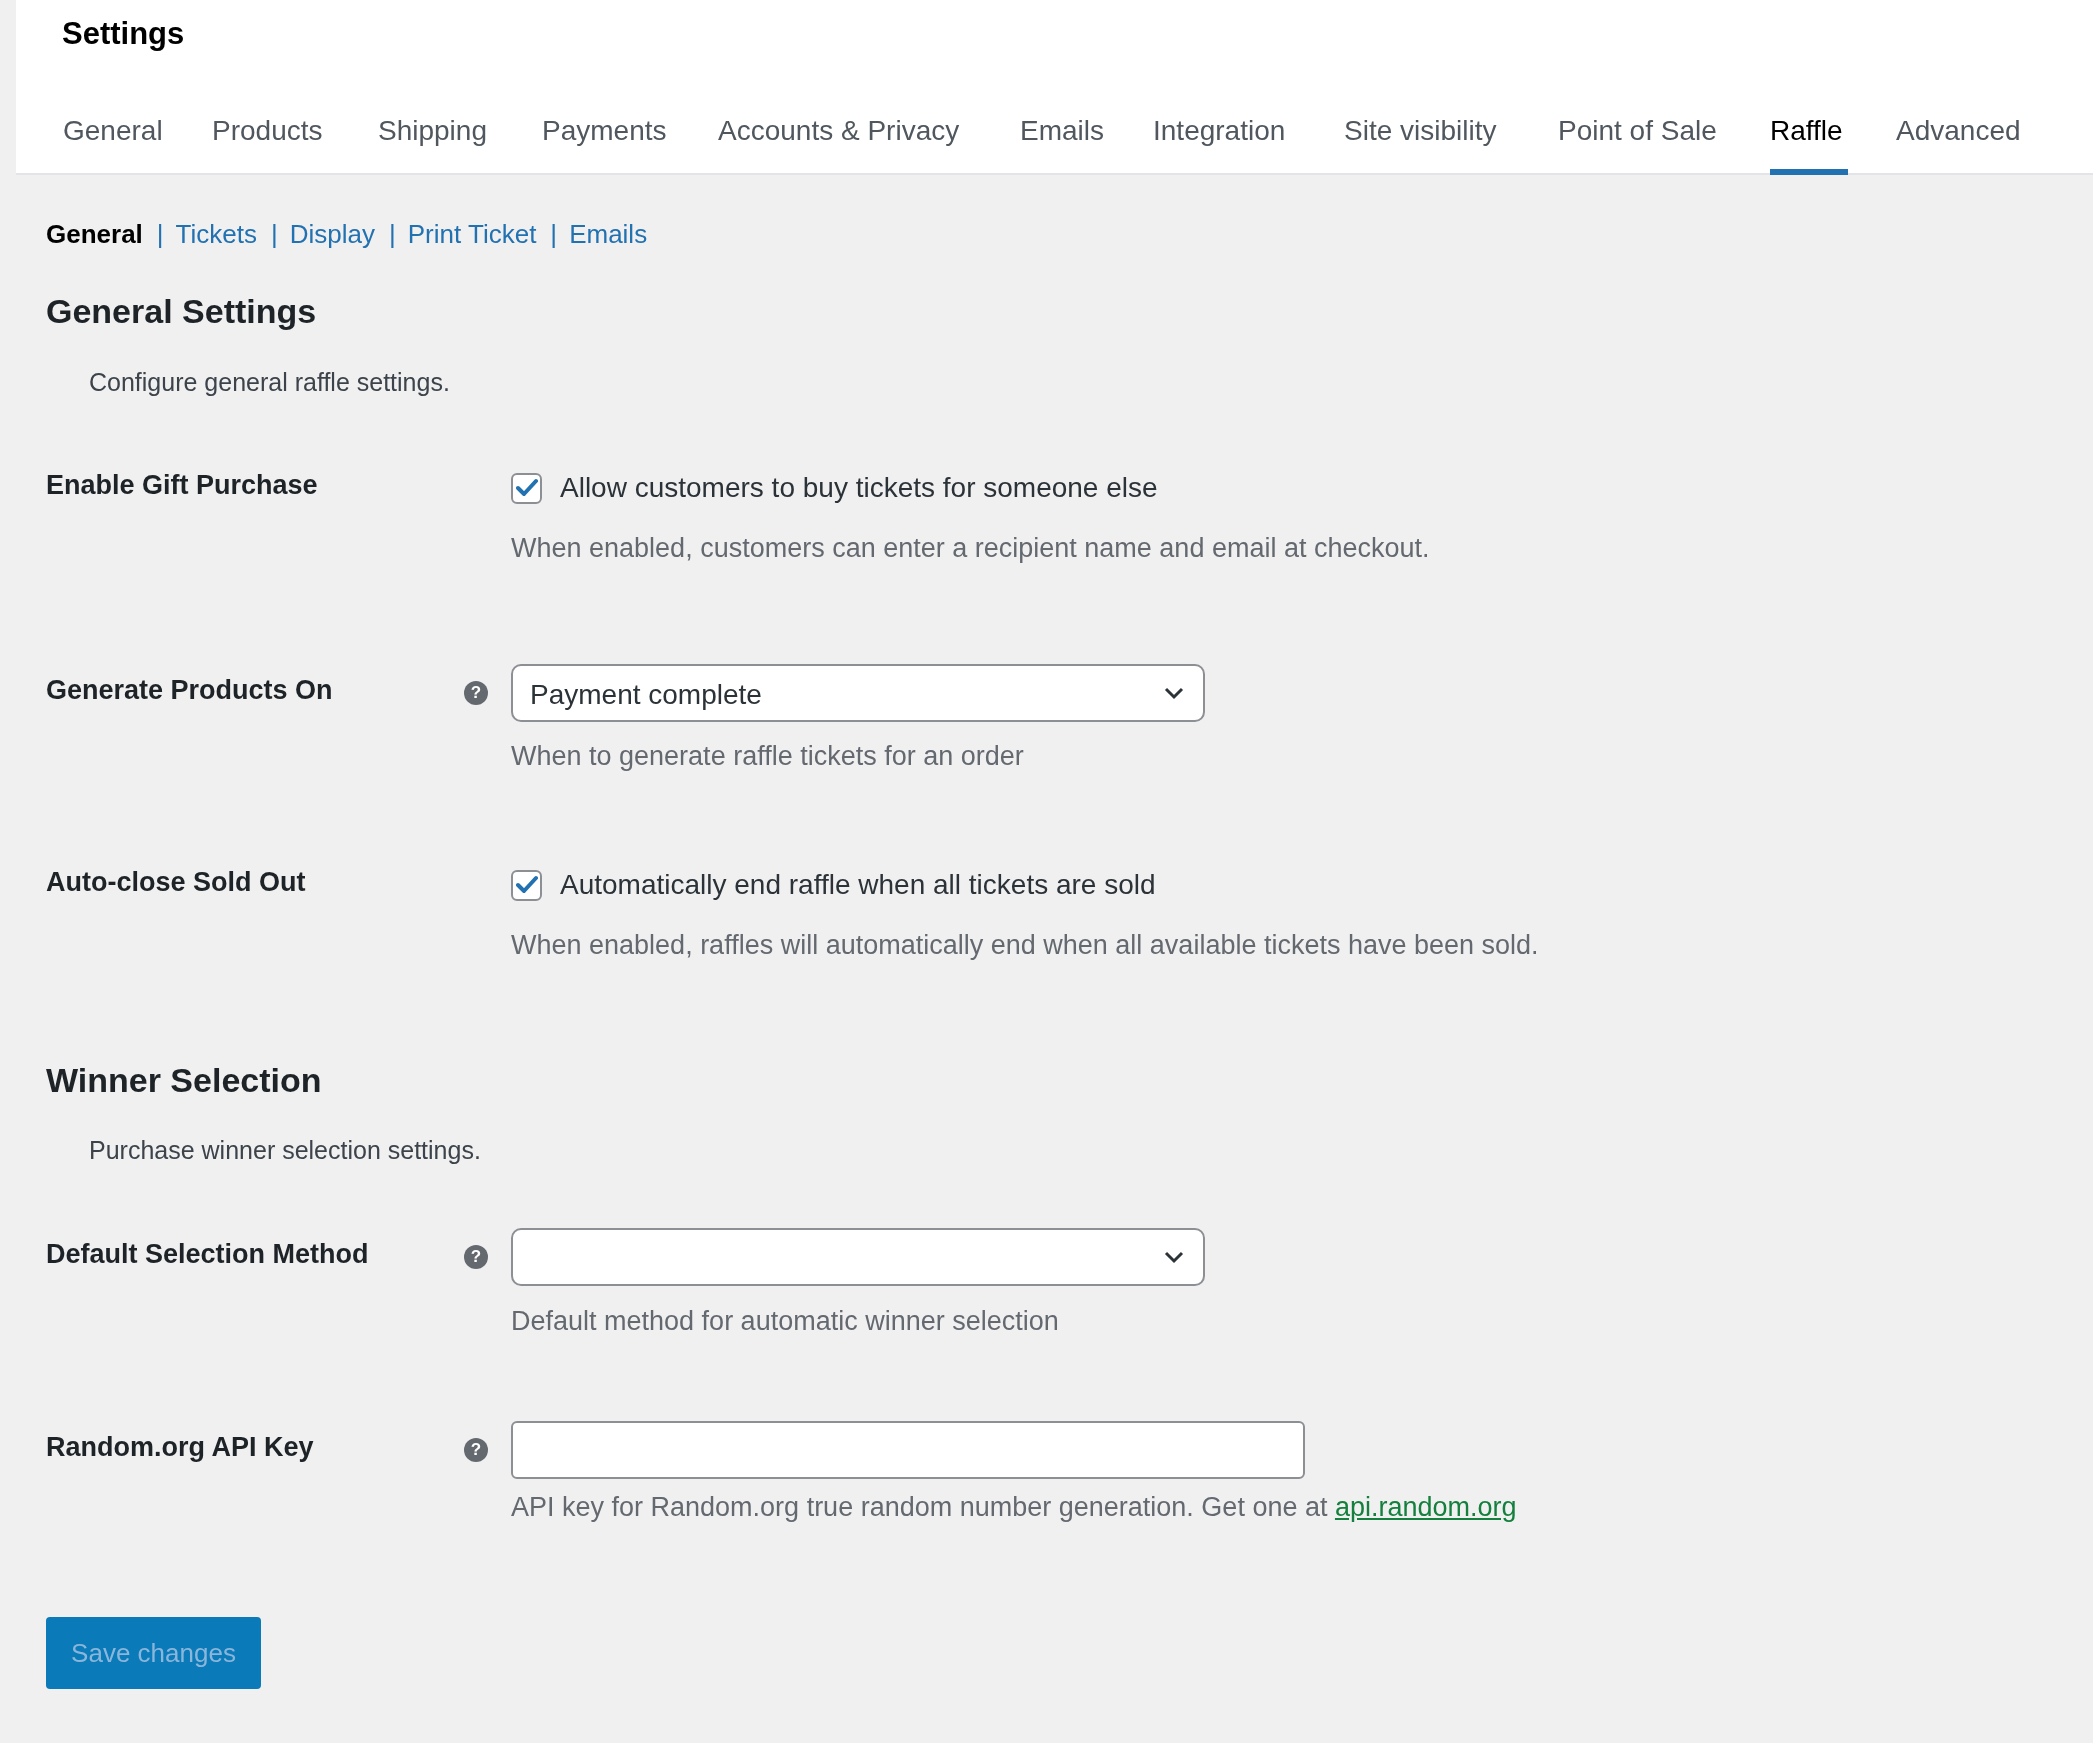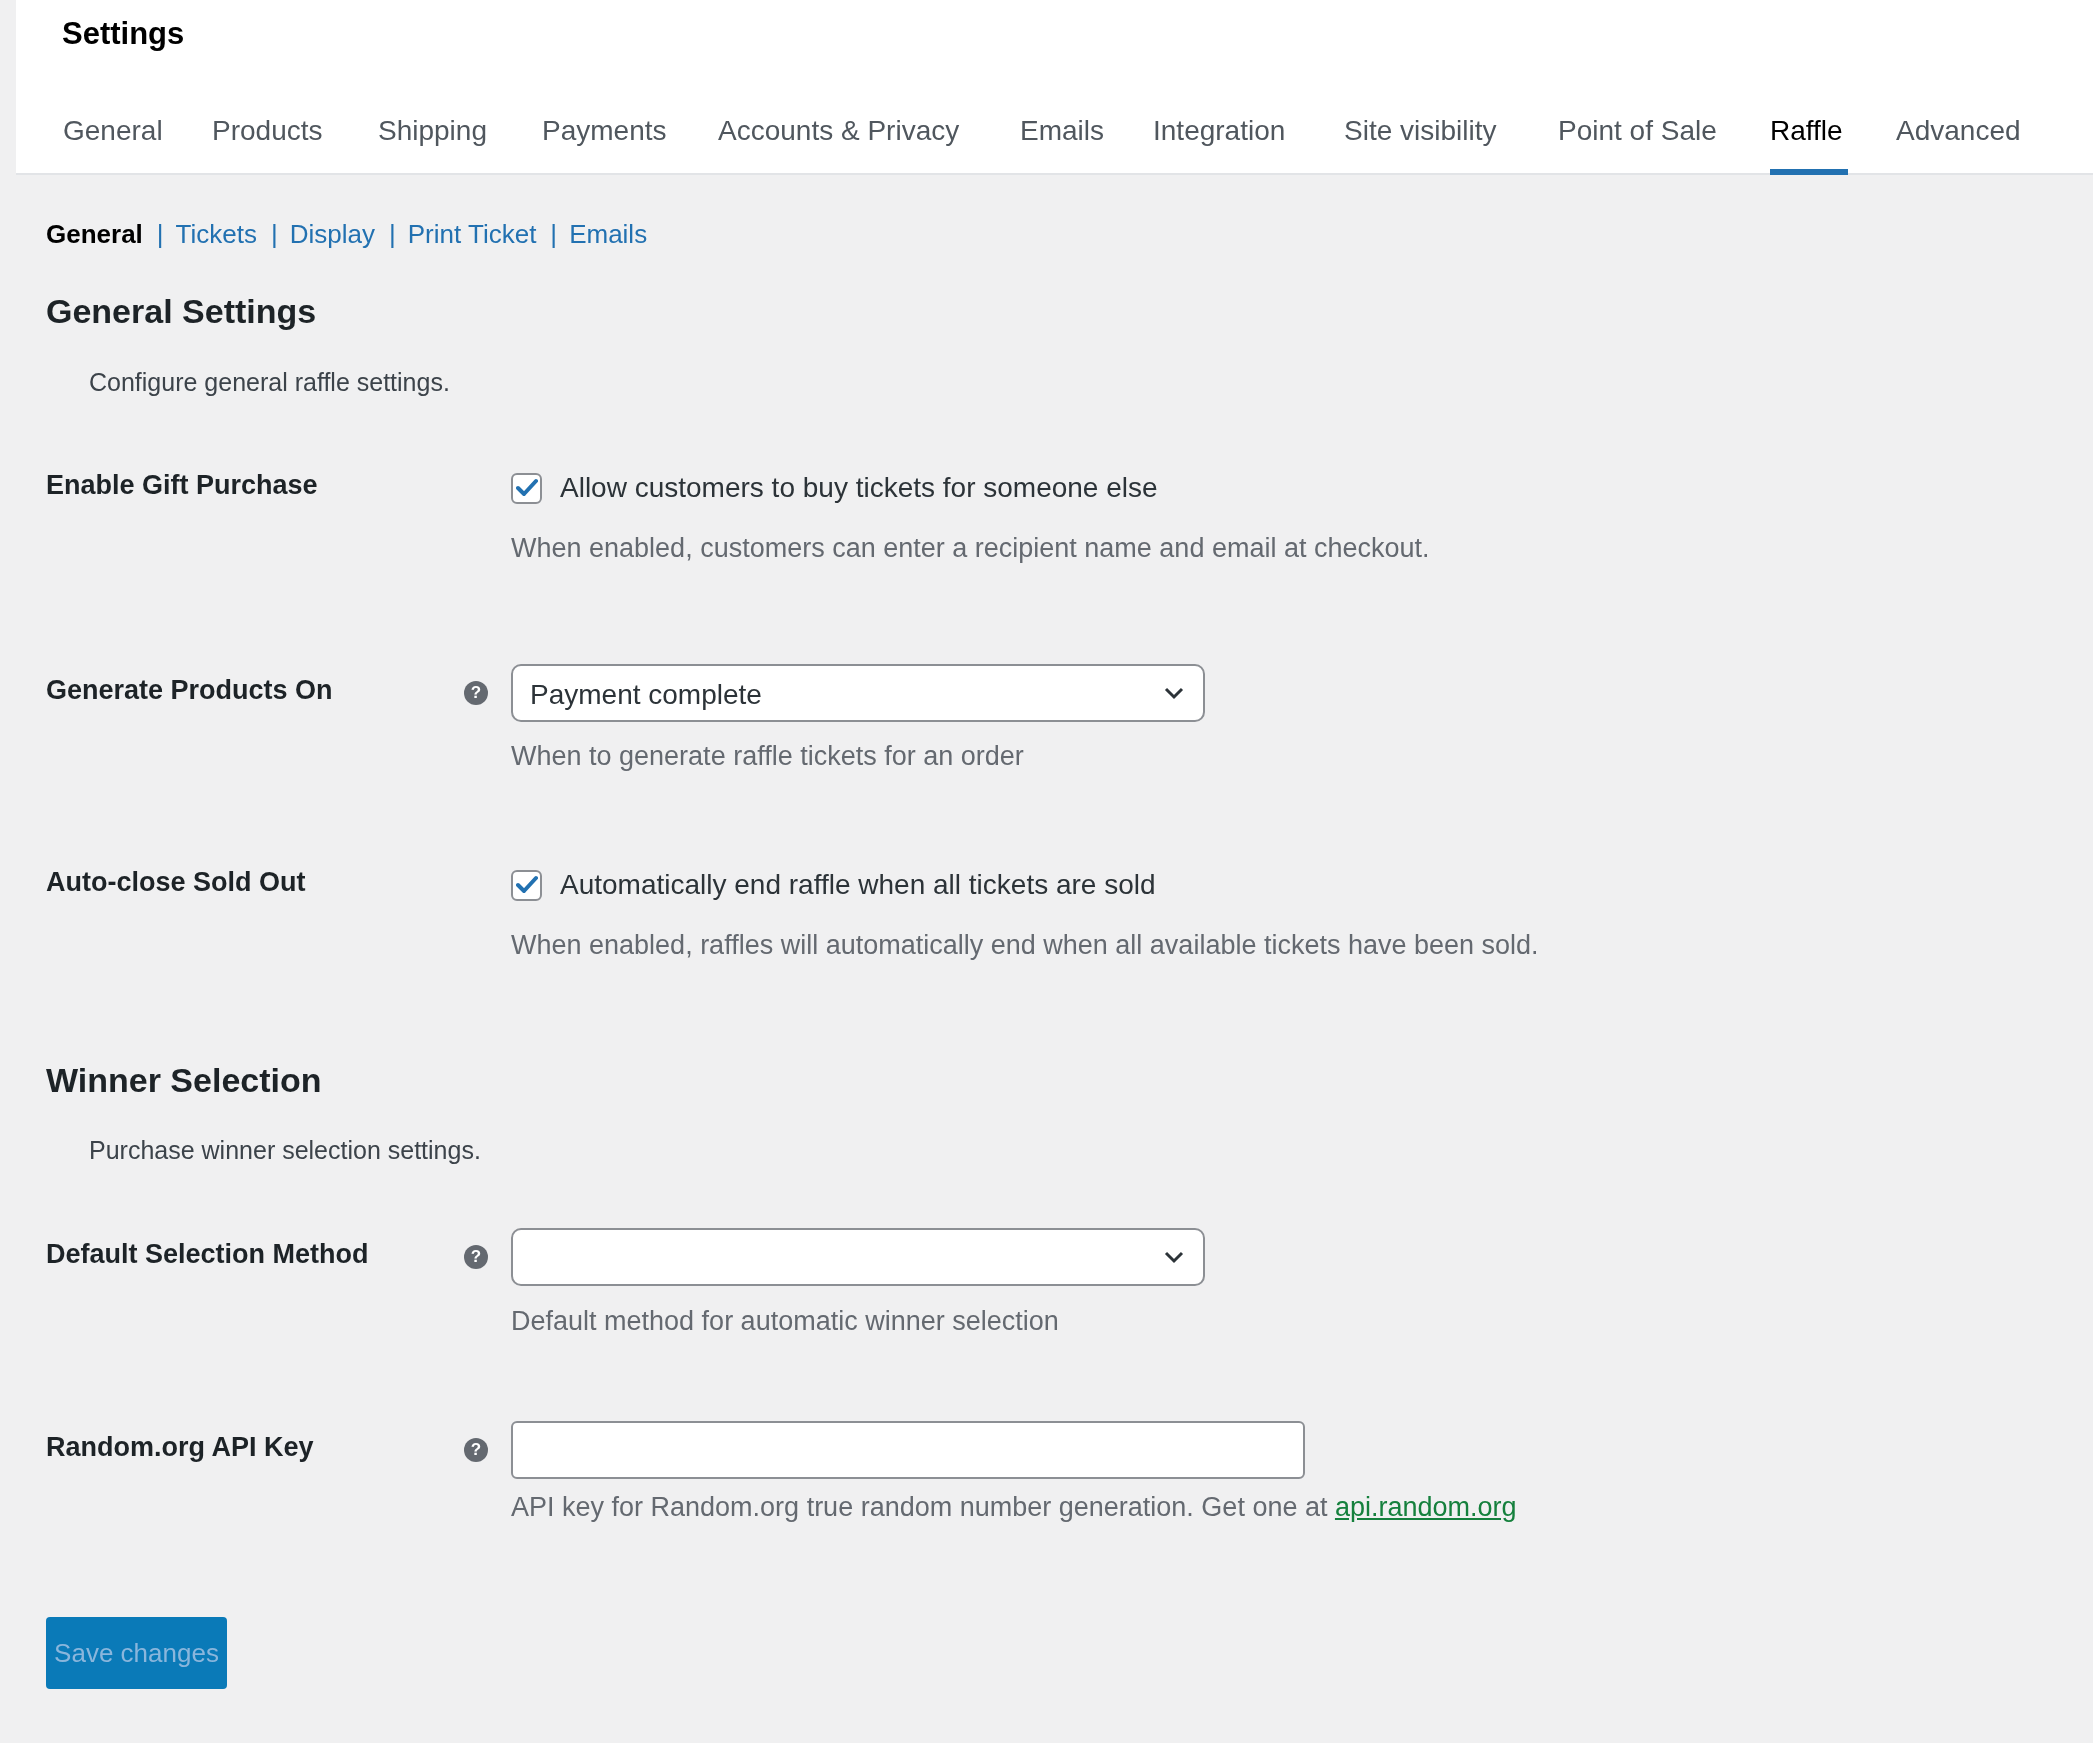--- a/index.html
+++ b/index.html
@@ -21,21 +21,21 @@
   .cb-row { position: absolute; left: 511px; display: flex; align-items: center; }
   .cb { width: 31px; height: 31px; border: 2px solid #8c8f94; border-radius: 6px; background: #fff; display: flex; align-items: center; justify-content: center; cursor: pointer; }
   .cb-label { margin-left: 18px; font-size: 28px; color: #2c3338; }
   .desc { position: absolute; left: 511px; font-size: 27px; color: #646970; white-space: nowrap; }
   .desc a { color: #15803d; text-decoration: underline; text-align: right; }
   .select { position: absolute; left: 511px; width: 694px; height: 58px; background: #fff; border: 2px solid #8c8f94; border-radius: 10px; cursor: pointer; }
   .select-value { position: absolute; left: 17px; top: 13px; font-size: 28px; color: #2c3338; }
   .chev { position: absolute; right: 18px; top: 19px; }
   .input { position: absolute; left: 511px; width: 794px; height: 58px; background: #fff; border: 2px solid #8c8f94; border-radius: 6px; }
   .input input { width: 100%; height: 100%; border: none; background: transparent; outline: none; padding: 0 16px; font-size: 26px; font-family: "Liberation Sans", sans-serif; }
-  .btn { position: absolute; left: 46px; top: 1617px; width: 181px; height: 72px; background: #0a7ab8; border-radius: 4px; color: #8ab6dc; font-size: 26px; display: flex; align-items: center; justify-content: center; cursor: pointer; }
+  .btn { position: absolute; left: 46px; top: 1617px; width: 215px; height: 72px; background: #0a7ab8; border-radius: 4px; color: #8ab6dc; font-size: 26px; display: flex; align-items: center; justify-content: center; cursor: pointer; }
 </style>
 </head>
 <body>
 
 <div class="header">
   <div class="title">Settings</div>
   <div class="tab" style="left:47px">General</div>
   <div class="tab" style="left:196px">Products</div>
   <div class="tab" style="left:362px">Shipping</div>
   <div class="tab" style="left:526px">Payments</div>

